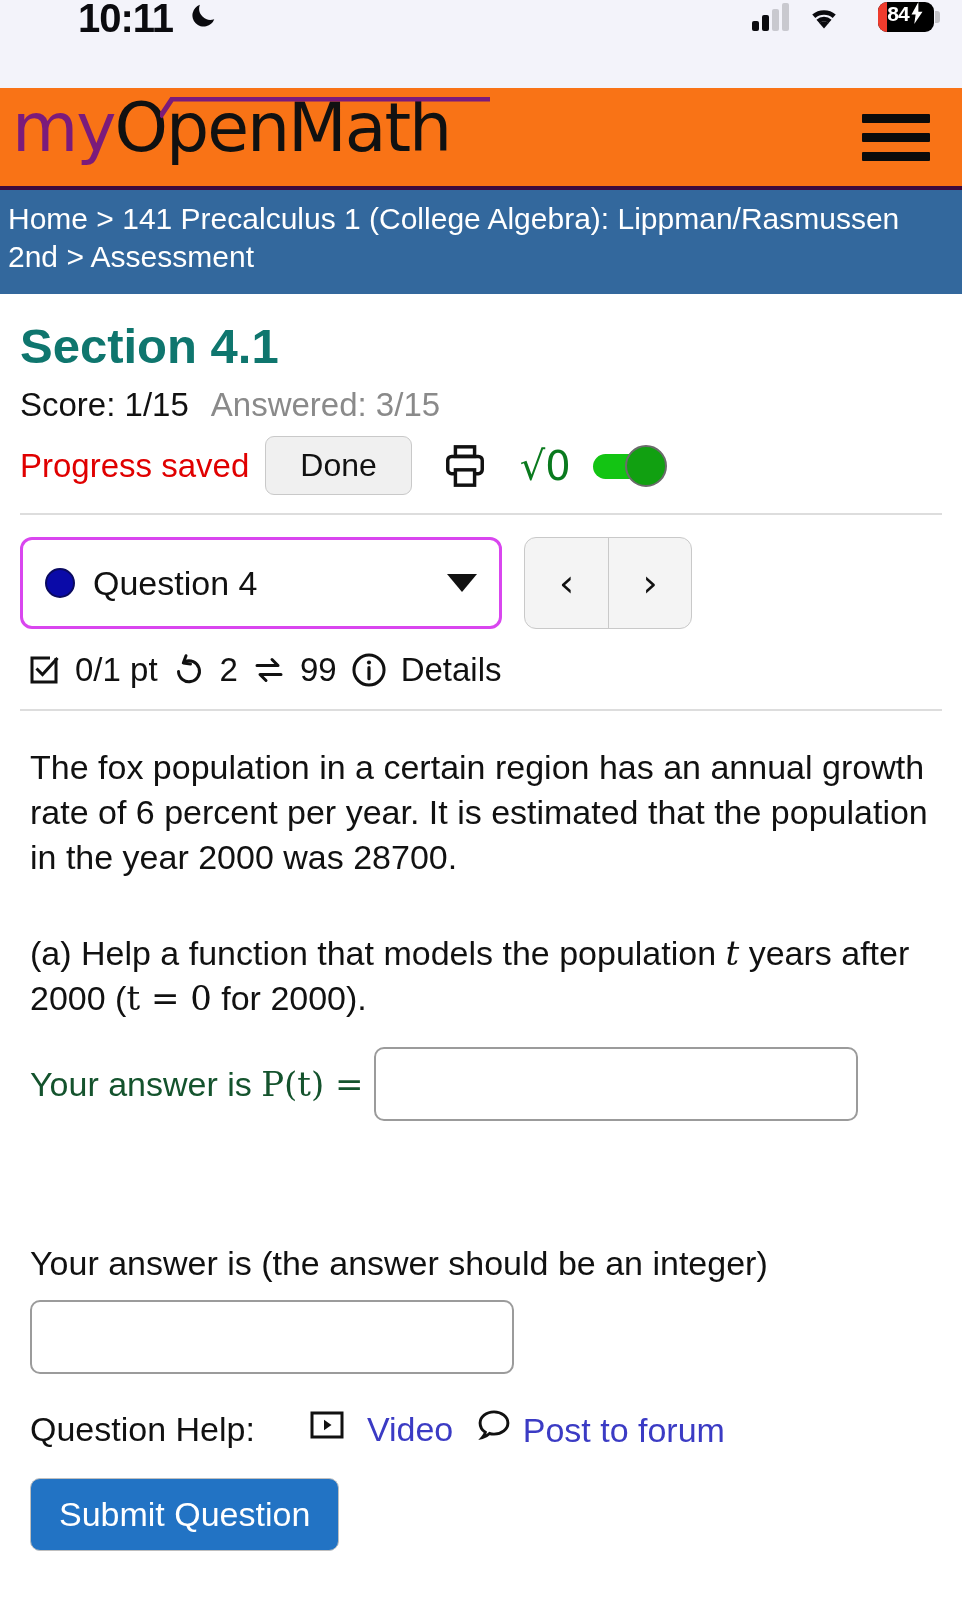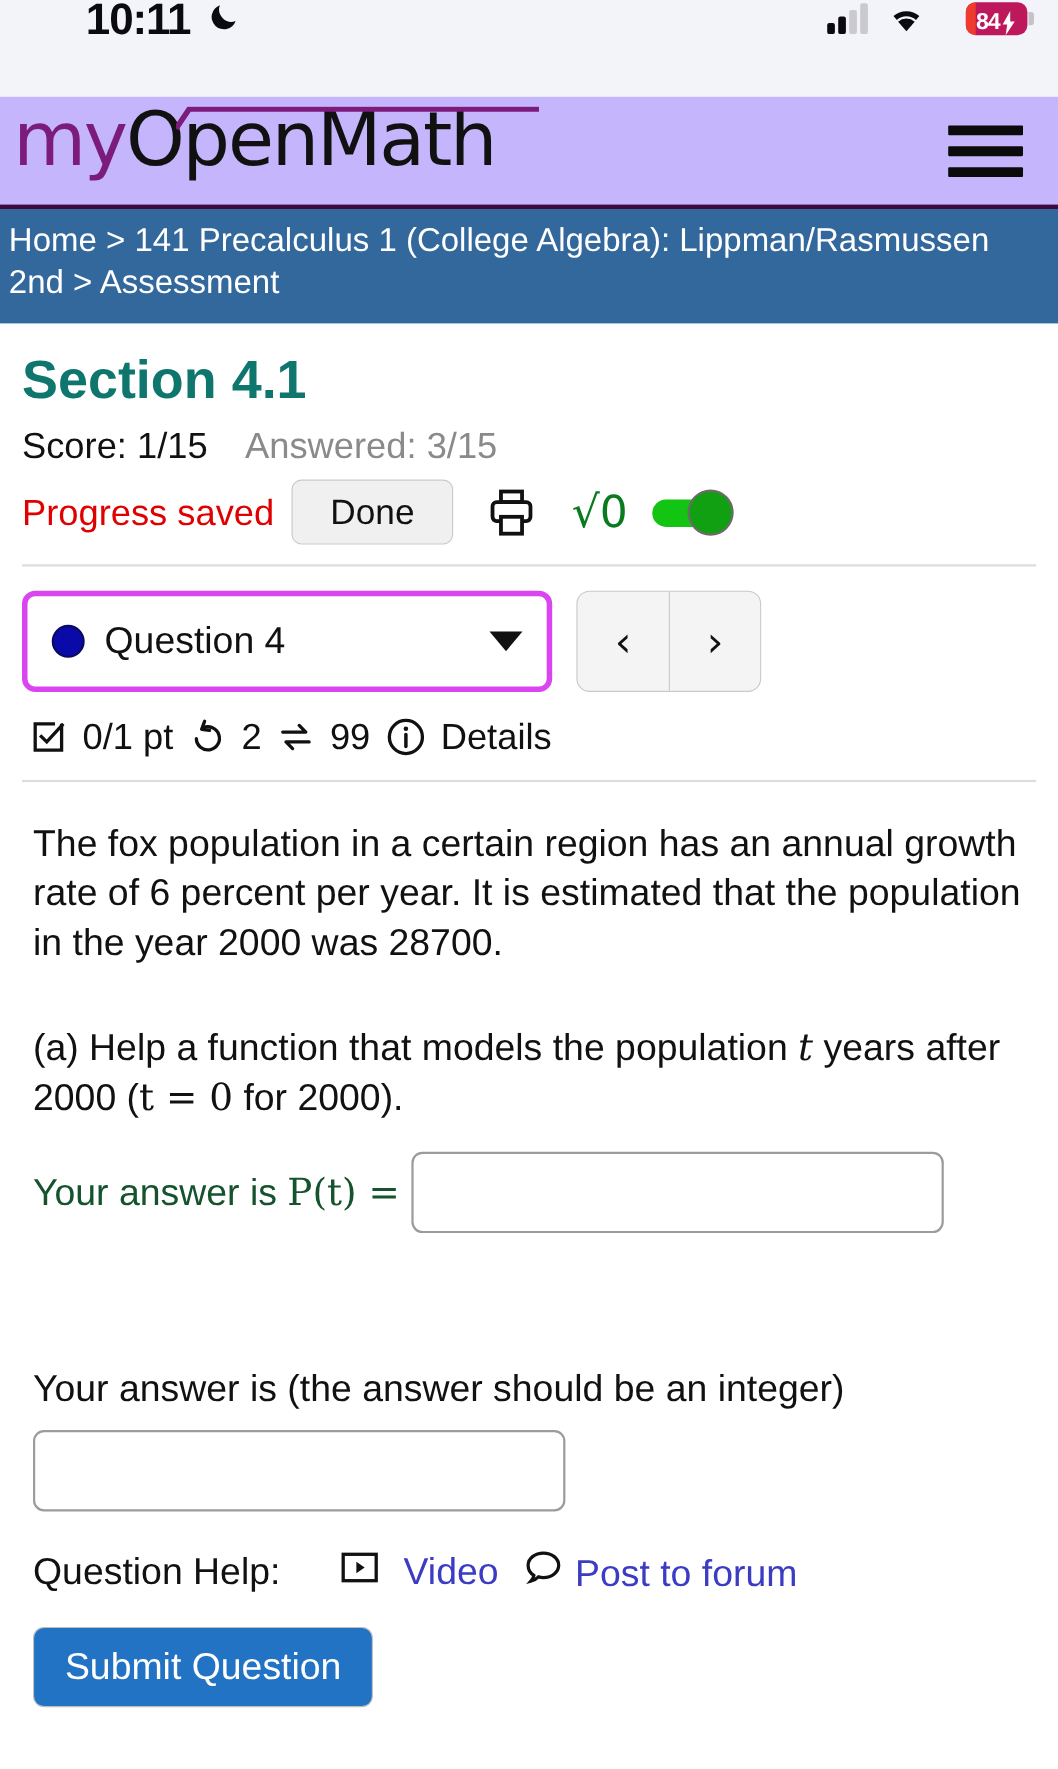--- a/index.html
+++ b/index.html
@@ -53,24 +53,24 @@
   .sig i:nth-child(1) { height: 10px; }
   .sig i:nth-child(2) { height: 16px; }
   .sig i:nth-child(3) { height: 22px; background: #c9c9cf; }
   .sig i:nth-child(4) { height: 28px; background: #c9c9cf; }
 
   .batt {
     position: relative;
     width: 56px;
     height: 30px;
     border-radius: 9px;
-    background: #be185d;
+    background: #000000;
     overflow: hidden;
     display: flex;
-    align-items: flex-end;
+    align-items: flex-start;
     justify-content: center;
     margin-left: 19px;
   }
   .batt .red {
     position: absolute; left: 0; top: 0; bottom: 0; width: 9px; background: #ef3b2d;
   }
   .batt .lvl {
     position: relative;
     font-size: 21px;
     font-weight: 700;
@@ -79,21 +79,21 @@
     padding-right: 4px;
   }
   .batt-nub {
     width: 5px; height: 12px; background: #c3c3c8;
     border-radius: 0 3px 3px 0; margin-left: 1px;
   }
 
   
   .appheader {
     height: 102px;
-    background: #c4b5fd;
+    background: #f97316;
     border-bottom: 4px solid #3d0a3d;
     position: relative;
     display: flex;
     align-items: center;
   }
   .logo {
     position: absolute;
     left: 12px;
     top: 6px;
     font-size: 68px;
@@ -145,21 +145,21 @@
     color: #0f766e;
     margin-top: 24px;
     letter-spacing: 0px;
   }
   .scoreline {
     margin-top: 12px;
     font-size: 33px;
     color: #111;
     display: flex;
     align-items: baseline;
-    gap: 34px;
+    gap: 22px;
   }
   .scoreline .answered { color: #8a8a8a; }
 
   .progressrow {
     margin-top: 12px;
     display: flex;
     align-items: center;
     gap: 16px;
   }
   .progress-saved { color: #e00000; font-size: 33px; }
@@ -201,21 +201,21 @@
 
   .qbar {
     margin-top: 22px;
     display: flex;
     align-items: stretch;
     gap: 22px;
   }
   .qselect {
     flex: 0 0 482px;
     height: 92px;
-    border: 5px solid #d946ef;
+    border: 3px solid #d946ef;
     border-radius: 12px;
     background: #ffffff;
     display: flex;
     align-items: center;
     padding: 0 22px;
     cursor: pointer;
   }
   .qdot {
     width: 30px; height: 30px; border-radius: 50%;
     background: #0a0aa8; border: 2px solid #0a0a60;

